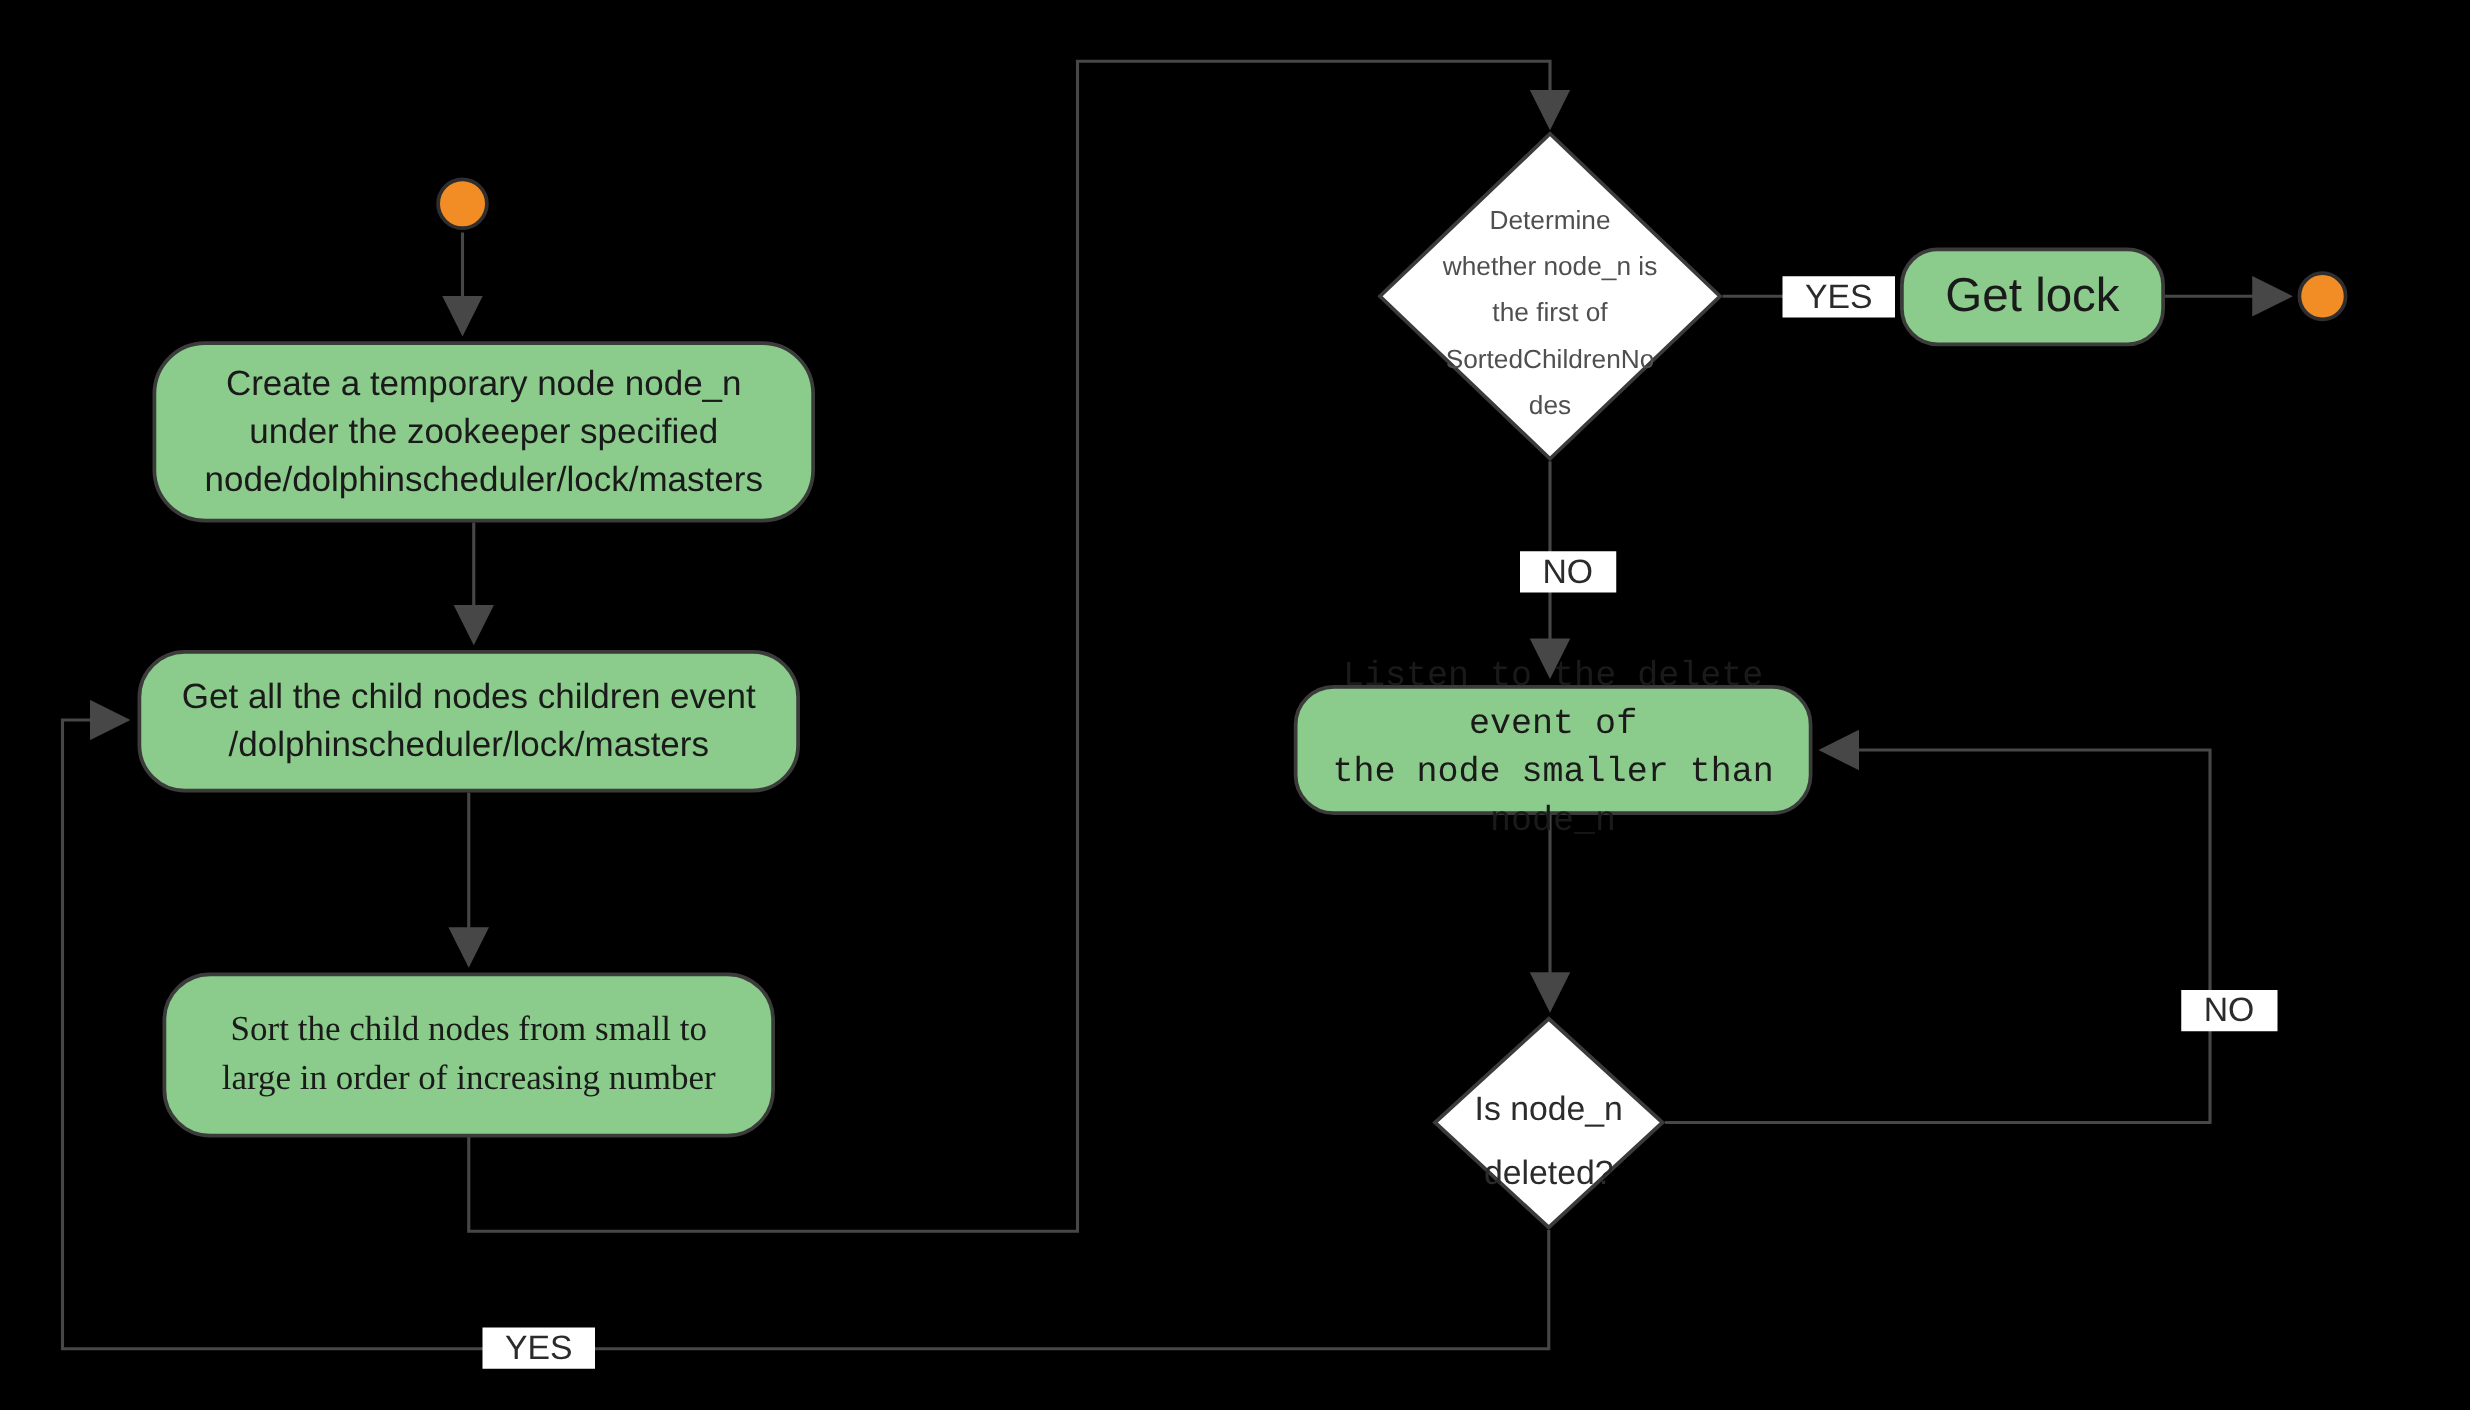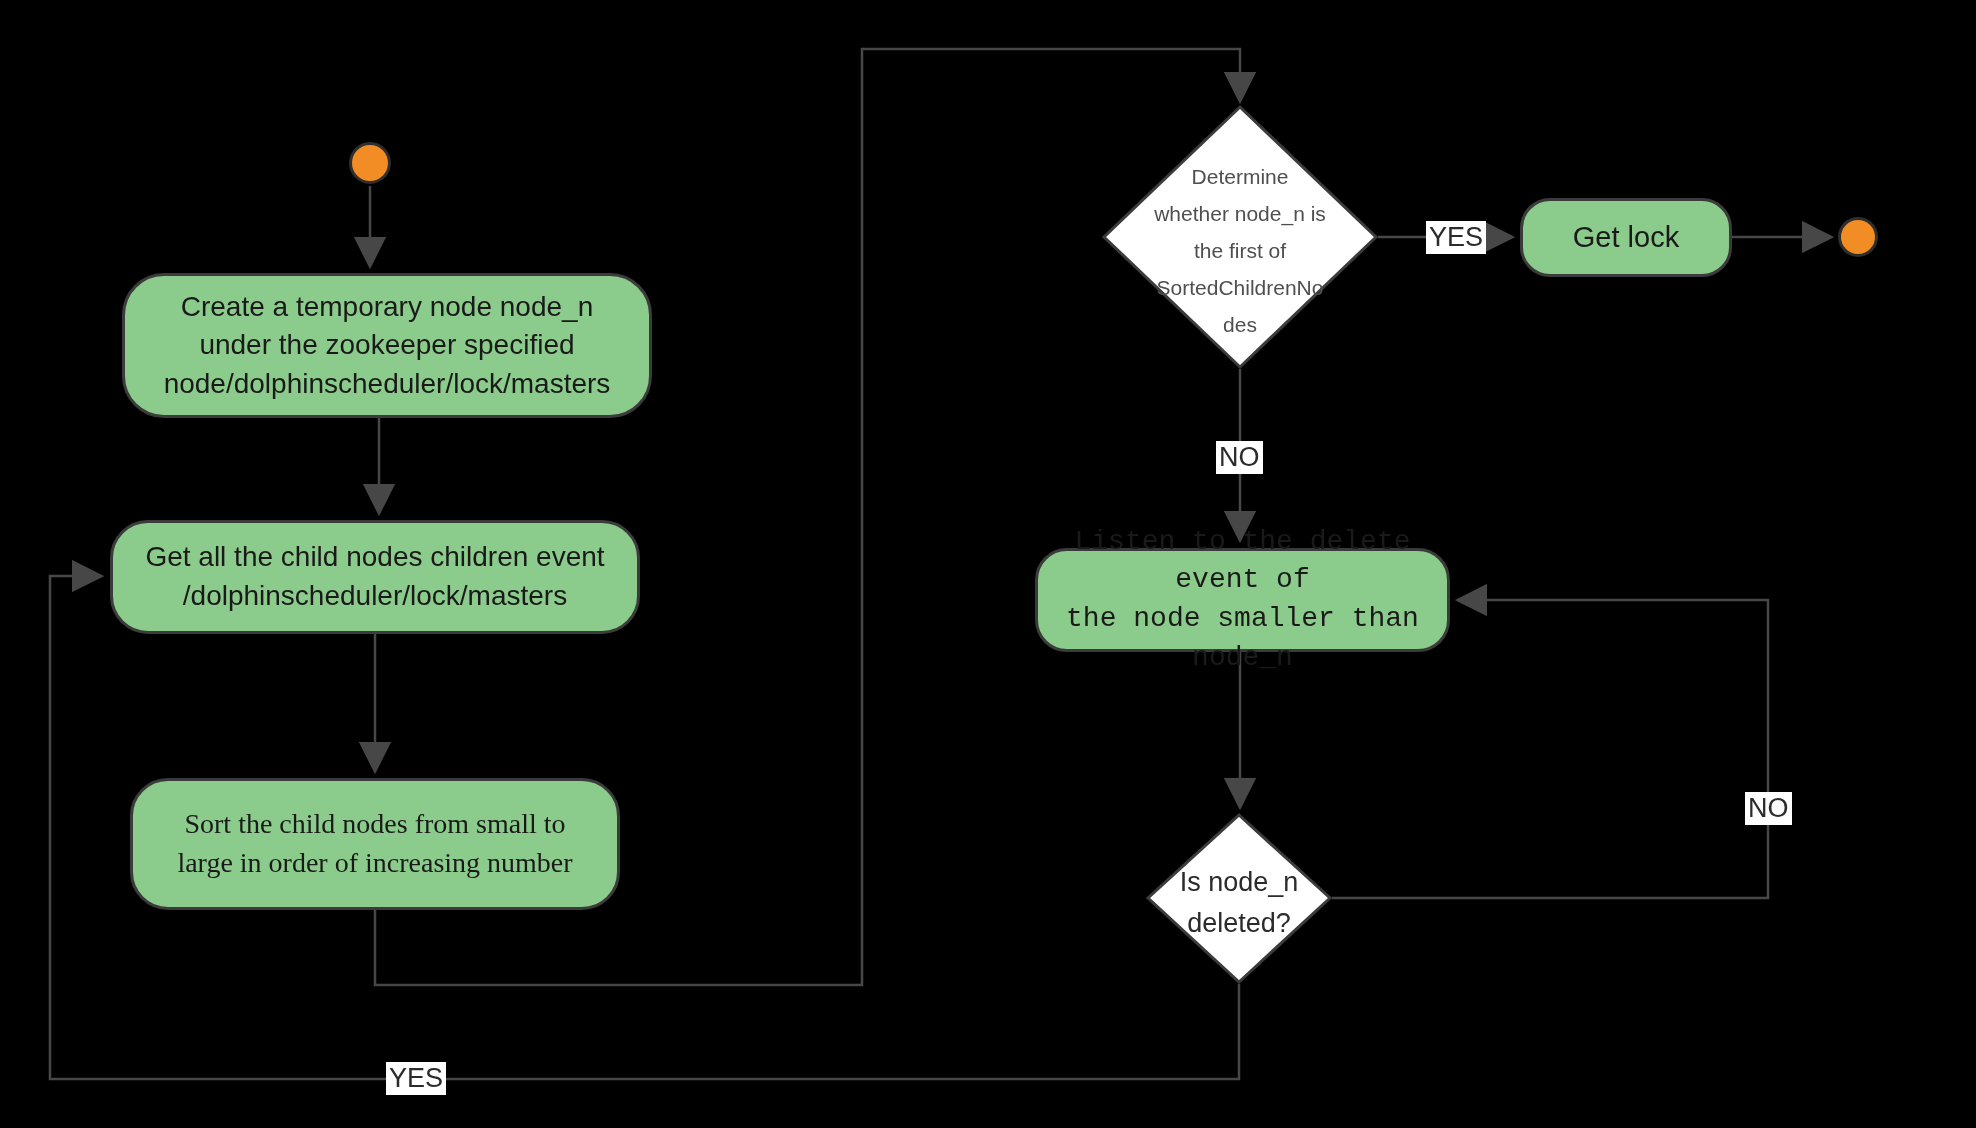--- a/index.html
+++ b/index.html
@@ -18,21 +18,21 @@
   }
   .terminal{
     background:#F28C25;border:3px solid #2E2E2E;border-radius:50%;
   }
   .diamond-text{
     position:absolute;z-index:3;text-align:center;white-space:pre-line;
     pointer-events:none;
   }
   .edge-label{
     position:absolute;z-index:4;background:#FFFFFF;color:#2B2B2B;
-    font-size:27px;line-height:1.15;padding:1px 3px;
+    font-size:27px;line-height:1.15;padding:1px 18px;
   }
 </style>
 </head>
 <body>
 
 <div id="canvas">
 
   <svg id="edges" viewBox="0 0 1976 1128" xmlns="http://www.w3.org/2000/svg">
     <defs>
       <marker id="arrow" viewBox="0 0 10 10" refX="9" refY="5" markerWidth="13" markerHeight="13" orient="auto">
@@ -61,32 +61,32 @@
   <div class="node activity" style="left:122px;top:273px;width:530px;height:145px;border-radius:42px;">Create a temporary node node_n
 under the zookeeper specified
 node/dolphinscheduler/lock/masters</div>
 
   <div class="node activity" style="left:110px;top:520px;width:530px;height:114px;border-radius:38px;">Get all the child nodes children event
 /dolphinscheduler/lock/masters</div>
 
   <div class="node activity" style="left:130px;top:778px;width:490px;height:132px;border-radius:38px;font-family:Liberation Serif, serif;">Sort the child nodes from small to
 large in order of increasing number</div>
 
-  <div class="node activity" style="left:1520px;top:198px;width:212px;height:79px;border-radius:30px;font-size:29px;">Get lock</div>
+  <div class="node activity" style="left:1520px;top:198px;width:212px;height:79px;border-radius:30px;font-size:38px;">Get lock</div>
 
   <div class="node activity" style="left:1035px;top:548px;width:415px;height:104px;border-radius:32px;font-family:Liberation Mono, monospace;">Listen to the delete event of
 the node smaller than node_n</div>
 
   <div class="diamond-text" style="left:1115px;top:158px;width:250px;font-size:21px;line-height:37px;color:#4F4F4F;">Determine
 whether node_n is
 the first of
 SortedChildrenNo
 des</div>
 
-  <div class="diamond-text" style="left:1139px;top:862px;width:200px;font-size:27px;line-height:41px;color:#2B2B2B;">Is node_n
+  <div class="diamond-text" style="left:1139px;top:862px;width:200px;font-size:27px;line-height:51px;color:#2B2B2B;">Is node_n
 deleted?</div>
 
   <span class="edge-label" style="left:1426px;top:221px;">YES</span>
   <span class="edge-label" style="left:1216px;top:441px;">NO</span>
   <span class="edge-label" style="left:1745px;top:792px;">NO</span>
   <span class="edge-label" style="left:386px;top:1062px;">YES</span>
 
 </div>
 
 </body></html>

